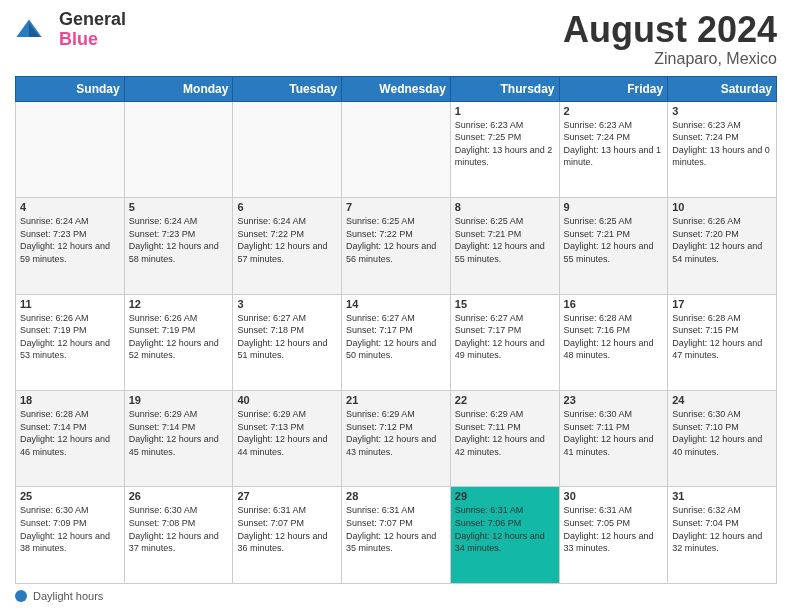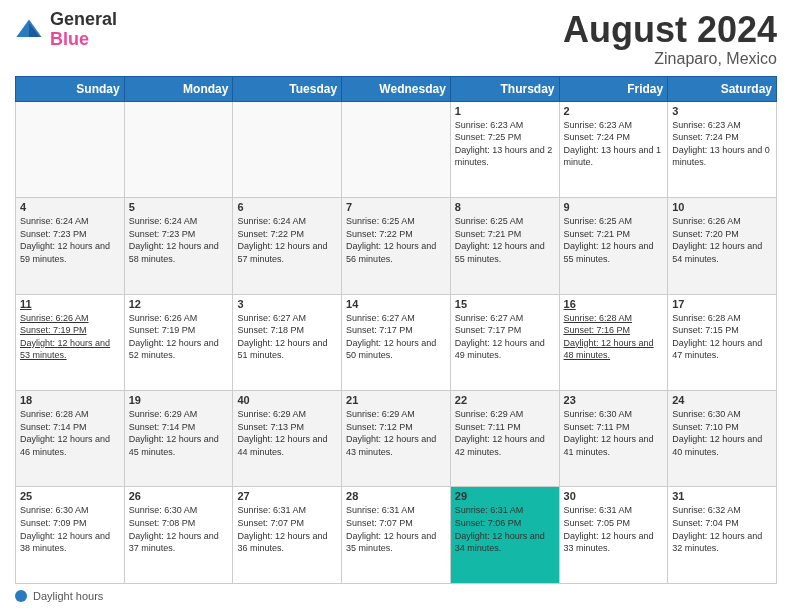--- a/index.html
+++ b/index.html
@@ -19,21 +19,21 @@
     }
     .header {
       display: flex;
       justify-content: space-between;
       align-items: flex-start;
       margin-bottom: 8px;
     }
     .logo {
       display: flex;
       align-items: center;
-      gap: 7px;
+      gap: 16px;
     }
     .logo-text {
       font-size: 18px;
       font-weight: bold;
       line-height: 1.1;
     }
     .logo-text .general { display: block; color: #333; }
     .logo-text .blue { display: block; color: #ec4899; }
     .logo-icon {
       width: 28px;
@@ -228,21 +228,21 @@
           <td style="background: rgb(243, 243, 243);">
             <span class="day-number">10</span>
           <div class="day-info">
             Sunrise: 6:26 AM<br>
             Sunset: 7:20 PM<br>
             Daylight: 12 hours and 54 minutes.
           </div>
           </td>
         </tr>
         <tr>
-          <td style="background: rgb(255, 255, 255); text-decoration: underline;">
+          <td style="background: rgb(255, 255, 255);">
             <span class="day-number">11</span>
           <div class="day-info">
             Sunrise: 6:26 AM<br>
             Sunset: 7:19 PM<br>
             Daylight: 12 hours and 53 minutes.
           </div>
           </td>
           <td style="background: rgb(255, 255, 255);">
             <span class="day-number">12</span>
           <div class="day-info">
@@ -268,21 +268,21 @@
           </div>
           </td>
           <td style="background: rgb(255, 255, 255);">
             <span class="day-number">15</span>
           <div class="day-info">
             Sunrise: 6:27 AM<br>
             Sunset: 7:17 PM<br>
             Daylight: 12 hours and 49 minutes.
           </div>
           </td>
-          <td style="background: rgb(255, 255, 255); text-decoration: underline;">
+          <td style="background: rgb(255, 255, 255);">
             <span class="day-number">16</span>
           <div class="day-info">
             Sunrise: 6:28 AM<br>
             Sunset: 7:16 PM<br>
             Daylight: 12 hours and 48 minutes.
           </div>
           </td>
           <td style="background: rgb(255, 255, 255);">
             <span class="day-number">17</span>
           <div class="day-info">

